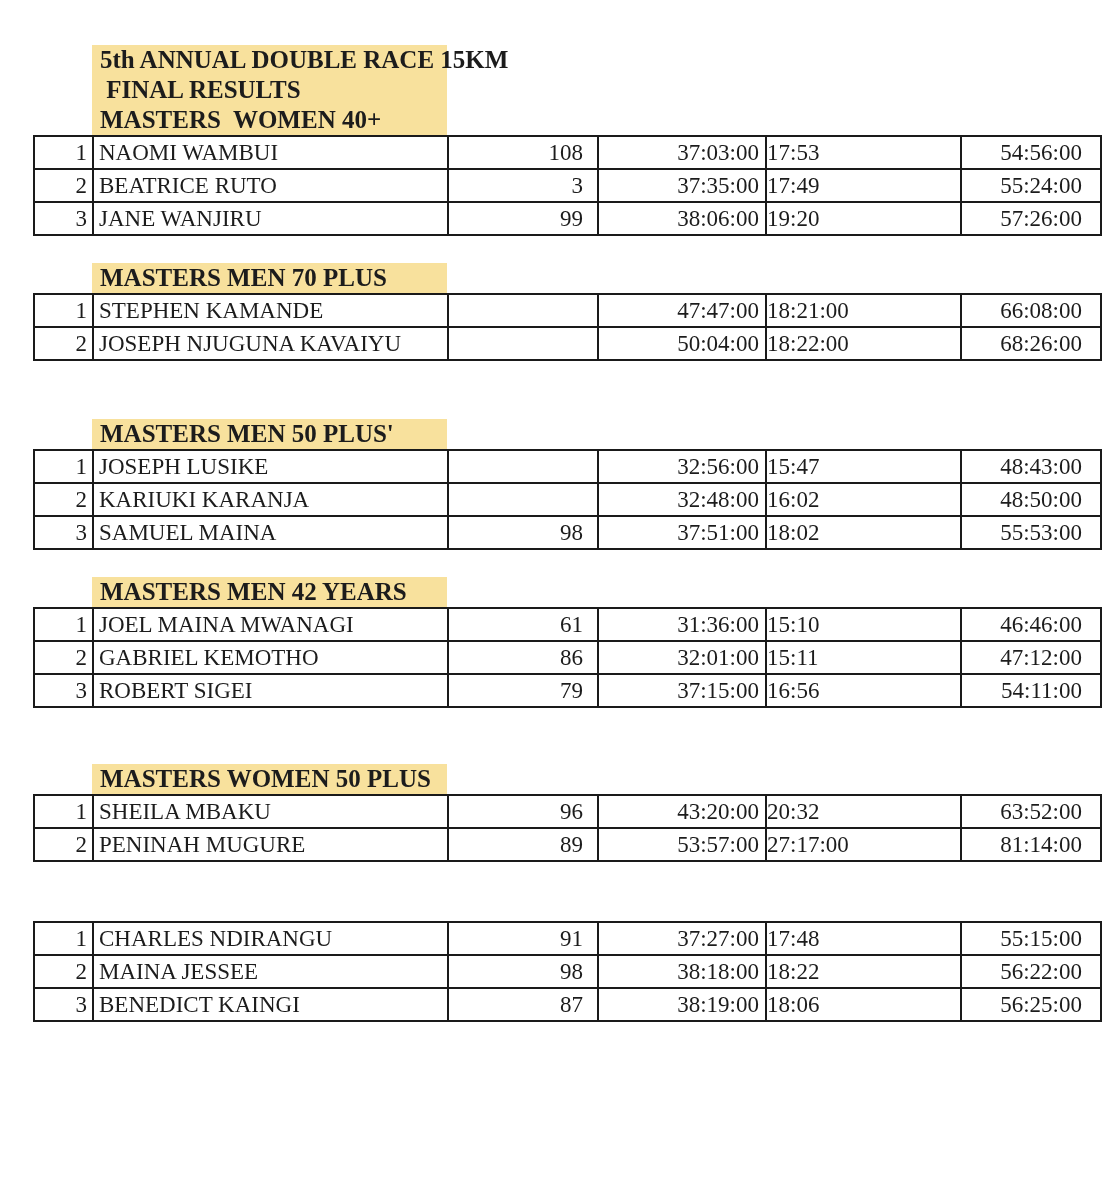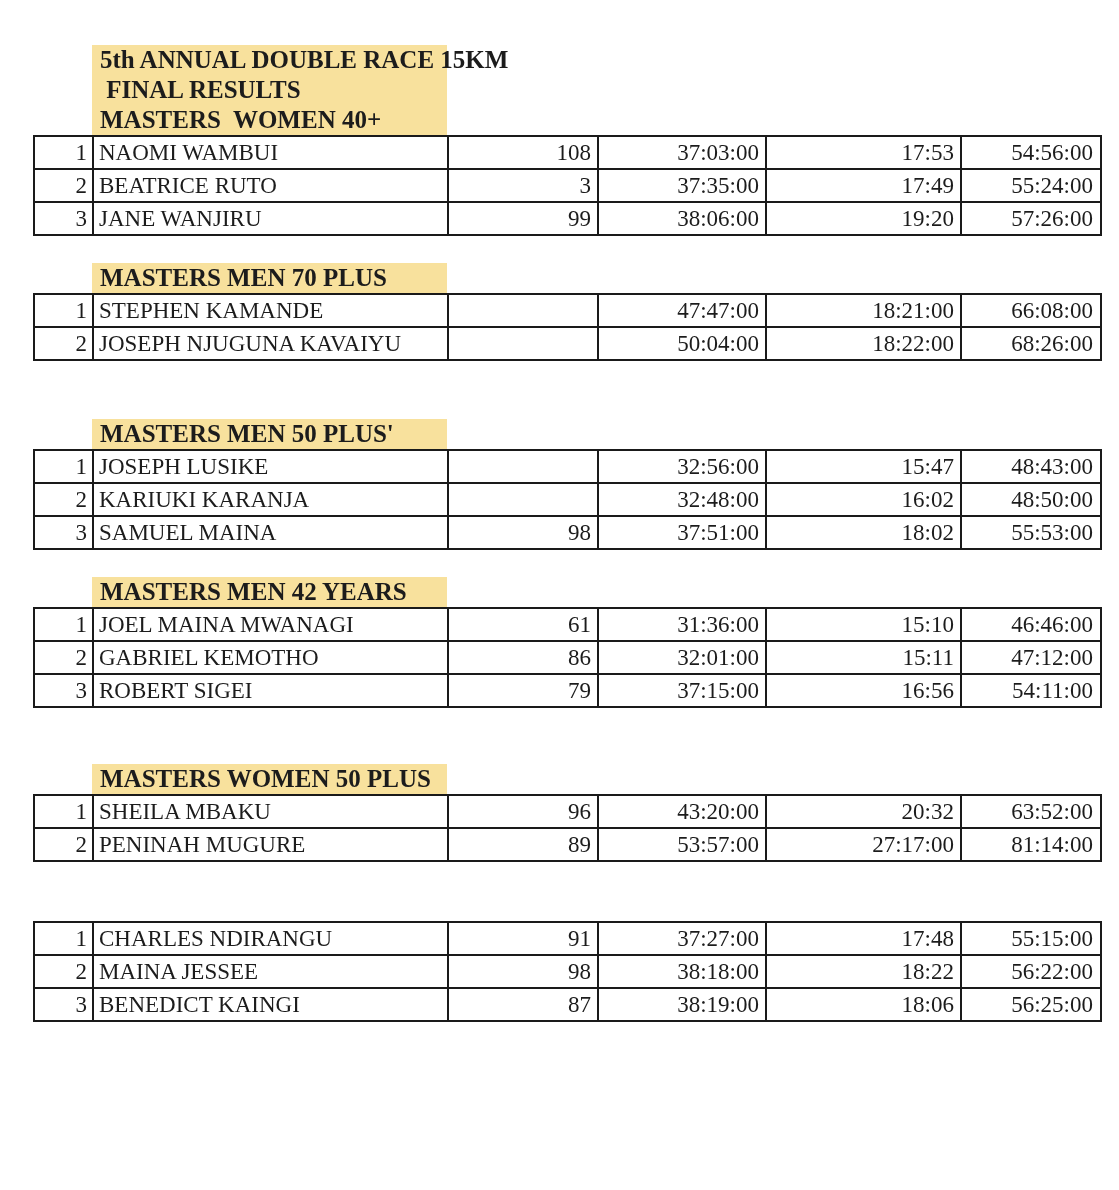--- a/index.html
+++ b/index.html
@@ -41,24 +41,24 @@
     border: 2px solid var(--border);
     height: 31px;
     line-height: 31px;
     font-size: 23px;
     white-space: nowrap;
     overflow: visible;
     vertical-align: middle;
   }
   td.c-rank  { text-align: right; padding-right: 5px; }
   td.c-name  { text-align: left;  padding-left: 5px; }
-  td.c-bib   { text-align: right; padding-right: 6px; }
+  td.c-bib   { text-align: right; padding-right: 14px; }
   td.c-time1 { text-align: right; padding-right: 6px; }
-  td.c-time2 { text-align: right; padding-right: 6px; }
-  td.c-total { text-align: right; padding-right: 7px; }
+  td.c-time2 { padding-right: 6px; }
+  td.c-total { text-align: right; padding-right: 18px; }
 </style>
 </head>
 <body>
 
 <div class="doc">
     <section class="race-section" style="margin-top: 0px;">
     <div class="section-title">
         <div class="title-line">5th ANNUAL DOUBLE RACE 15KM</div>
         <div class="title-line"> FINAL RESULTS</div>
         <div class="title-line">MASTERS  WOMEN 40+</div>

